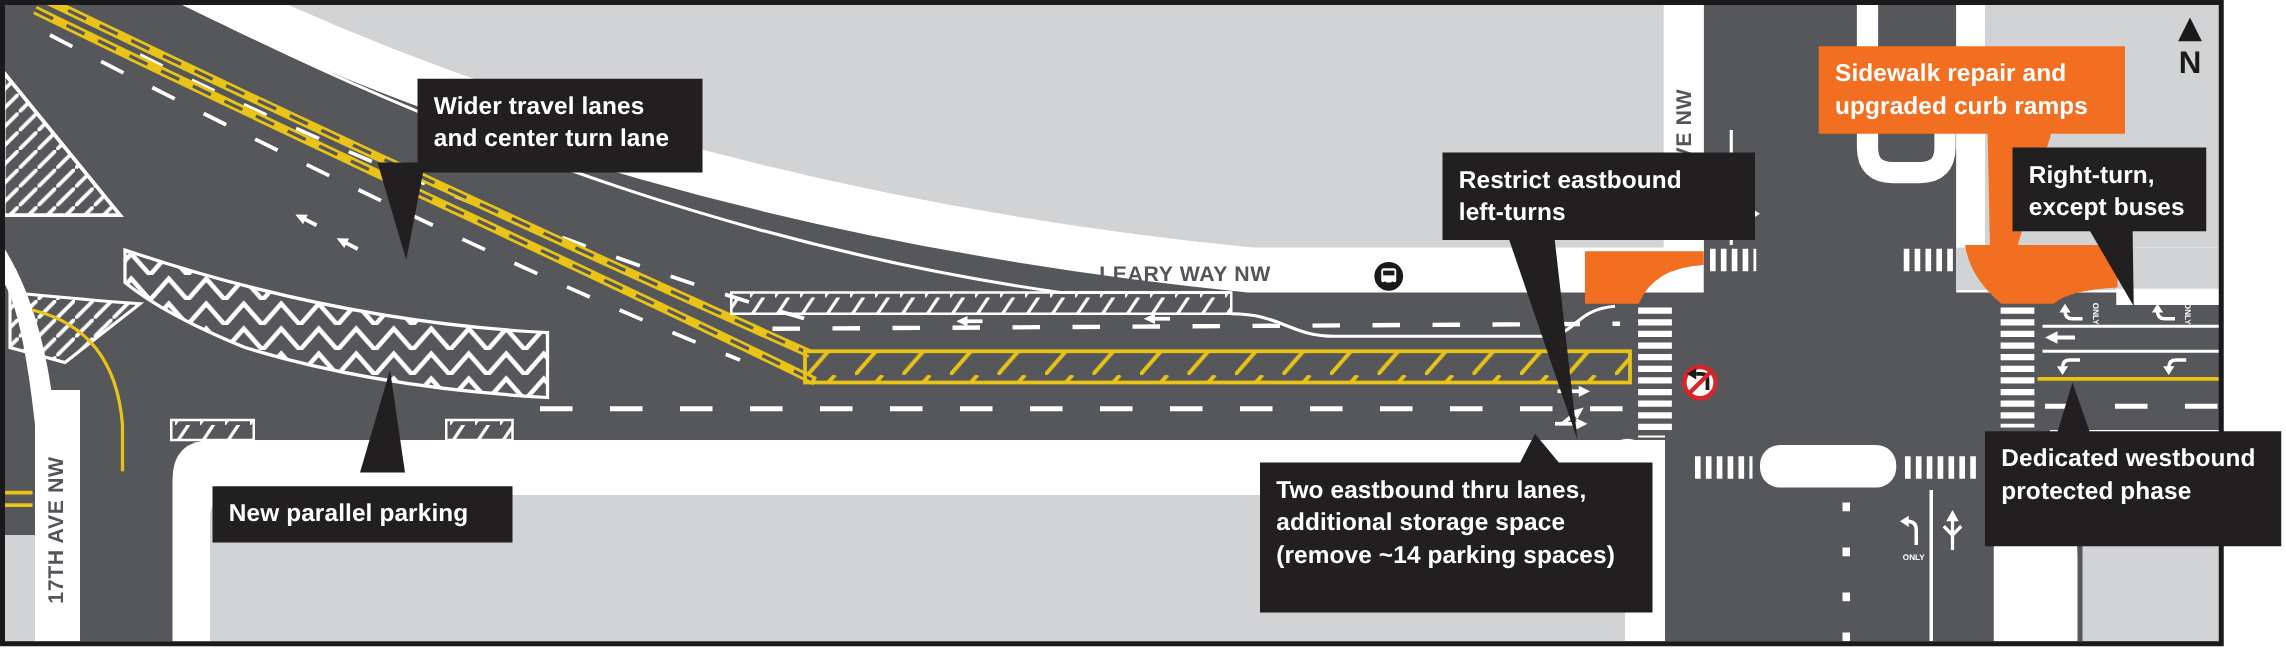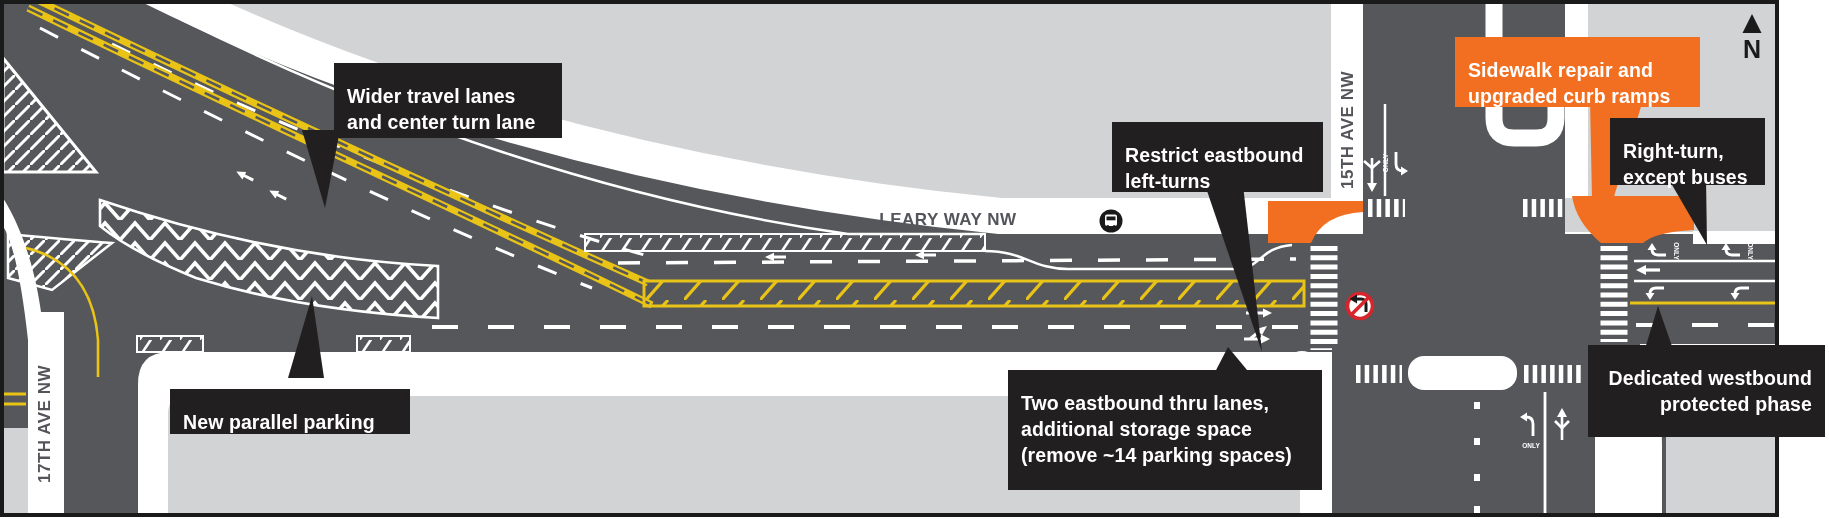--- a/index.html
+++ b/index.html
@@ -1,23 +1,23 @@
 <!DOCTYPE html>
 <html><head>
 <meta charset="utf-8">
 <style>
   html,body{margin:0;padding:0;background:#fff;}
   #page{position:relative;width:1829px;height:519px;background:#fff;overflow:hidden;
         font-family:"Liberation Sans", sans-serif;}
   #map-svg{position:absolute;left:0;top:0;}
-  .callout{position:absolute;box-sizing:border-box;padding:20px 13px;
+  .callout{position:absolute;box-sizing:border-box;padding:9px 13px;
            background:#221f20;color:#fff;font-weight:bold;font-size:19.5px;line-height:26px;
            letter-spacing:0.1px;white-space:nowrap;}
   .callout.orange{background:#f26f21;}
-  .callout.centered{text-align:right;}
+  .callout.centered{text-align:left;}
   .svg-label{font-family:"Liberation Sans", sans-serif;font-weight:bold;}
 </style>
 </head>
 <body>
 
 <div id="page">
 <svg id="map-svg" width="1829" height="519" viewBox="0 0 1829 519">
   <defs>
     <clipPath id="frame">
           <rect x="2" y="2" width="1775" height="513"></rect>
@@ -242,21 +242,21 @@
   </g>
 
   <rect x="2" y="2" width="1775" height="513" fill="none" stroke="#1a1a1a" stroke-width="4"></rect>
 </svg>
 
 <div class="callout" style="left:302px;top:63px;width:228px;height:75px;margin-left:32px;">
   <div>Wider travel lanes</div>
   <div>and center turn lane</div>
 </div>
 
-<div class="callout" style="left:1112px;top:122px;width:211px;height:70px;">
+<div class="callout" style="left:1154px;top:122px;width:250px;height:70px;">
   <div>Restrict eastbound</div>
   <div>left-turns</div>
 </div>
 
 <div class="callout" style="left:170px;top:389px;width:240px;height:45px;">
   <div>New parallel parking</div>
 </div>
 
 <div class="callout" style="left:1008px;top:370px;width:314px;height:120px;">
   <div>Two eastbound thru lanes,</div>

